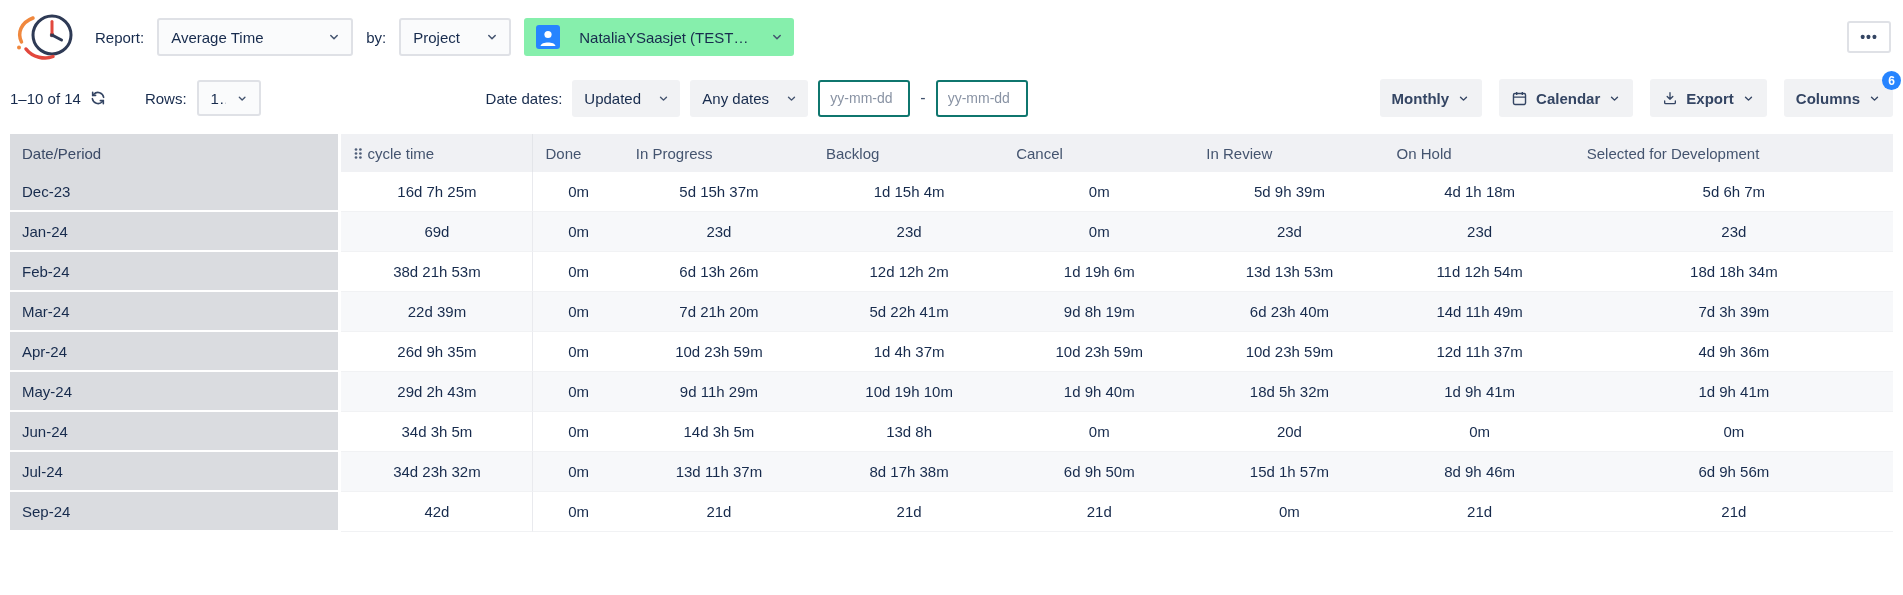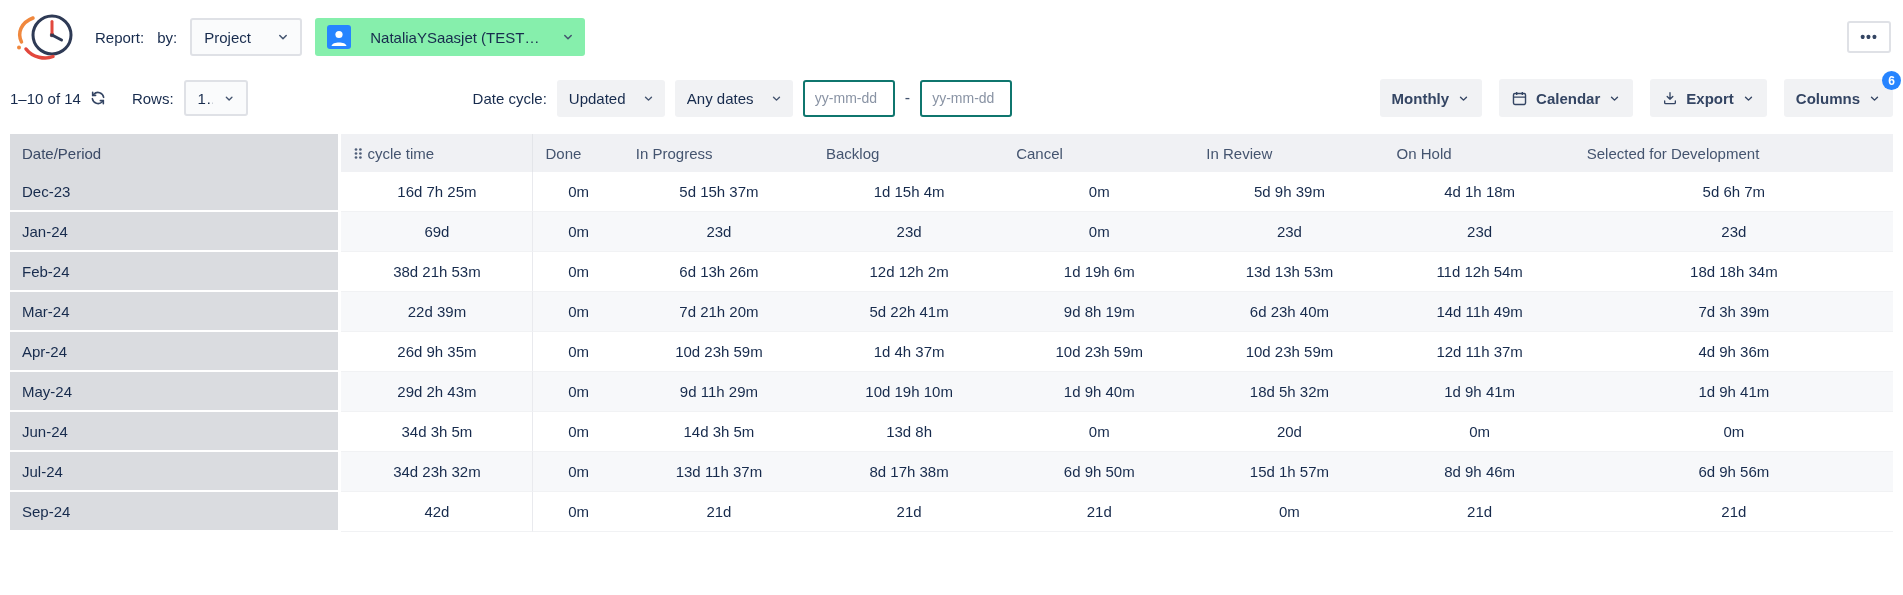--- a/index.html
+++ b/index.html
@@ -33,21 +33,21 @@
     font-size:14px; font-weight:700; letter-spacing:1px; color:#344563;
     cursor:pointer; font-family:inherit;
   }
 
   
   .toolbar { display:flex; align-items:center; height:48px; padding:0 10px; }
   .pag { display:flex; align-items:center; gap:9px; font-size:15px; color:#172B4D; }
   .pag b { font-weight:400; }
   .pag .of { font-weight:400; }
   .refresh { display:flex; cursor:pointer; }
-  .rows-label { margin-left:26px; }
+  .rows-label { margin-left:39px; }
   .sel-rows { width:64px; height:36px; margin-left:10px; }
   .dates { display:flex; align-items:center; gap:10px; margin-left:225px; }
   .sel-datefield { width:108px; background:#F1F2F4; border:none; height:37px; }
   .sel-datepreset { width:118px; background:#F1F2F4; border:none; height:37px; }
   .dinput {
     width:92px; height:37px; border:2px solid #0f766e; border-radius:3px;
     padding:0 10px; font-size:14px; font-family:inherit; color:#172B4D; background:#fff; outline:none;
   }
   .dinput::placeholder { color:#8993A4; }
   .dash { color:#42526E; }
@@ -99,20 +99,26 @@
       <line x1="40" y1="26" x2="40" y2="12.5" stroke="#E2483D" stroke-width="3" stroke-linecap="round"></line>
       <line x1="40" y1="26" x2="49.5" y2="31" stroke="#2E3A55" stroke-width="3" stroke-linecap="round"></line>
       <path d="M21 9 C9 13.5 5 24 9.5 33" fill="none" stroke="#F0883E" stroke-width="3.5" stroke-linecap="round"></path>
       <path d="M14 40 C20.5 48.5 33 51 41 47.5" fill="none" stroke="#E2483D" stroke-width="3.5" stroke-linecap="round"></path>
       <circle cx="7" cy="38.5" r="2" fill="#F0883E"></circle>
     </svg>
   </span>
 
   <span class="lbl">Report:</span>
 
+  <div class="sel sel-report">
+    <span class="val">Average Time</span>
+    <svg width="14" height="14" viewBox="0 0 24 24" fill="none" stroke="#44546F" stroke-width="2.6" stroke-linecap="round" stroke-linejoin="round">
+        <path d="M6.5 9.5 12 15l5.5-5.5"></path>
+      </svg>
+  </div>
 
   <span class="lbl">by:</span>
 
   <div class="sel sel-groupby">
     <span class="val">Project</span>
     <svg width="14" height="14" viewBox="0 0 24 24" fill="none" stroke="#44546F" stroke-width="2.6" stroke-linecap="round" stroke-linejoin="round">
         <path d="M6.5 9.5 12 15l5.5-5.5"></path>
       </svg>
   </div>
 
@@ -150,21 +156,21 @@
   <span class="lbl rows-label">Rows:</span>
 
   <div class="sel sel-rows">
     <span class="val">10</span>
     <svg width="13" height="13" viewBox="0 0 24 24" fill="none" stroke="#44546F" stroke-width="2.6" stroke-linecap="round" stroke-linejoin="round">
         <path d="M6.5 9.5 12 15l5.5-5.5"></path>
       </svg>
   </div>
 
   <div class="dates">
-    <span class="lbl">Date cycle:</span>
+    <span class="lbl">Date dates:</span>
 
     <div class="sel sel-datefield">
       <span class="val">Updated</span>
       <svg width="13" height="13" viewBox="0 0 24 24" fill="none" stroke="#44546F" stroke-width="2.6" stroke-linecap="round" stroke-linejoin="round">
           <path d="M6.5 9.5 12 15l5.5-5.5"></path>
         </svg>
     </div>
 
     <div class="sel sel-datepreset">
       <span class="val">Any dates</span>

